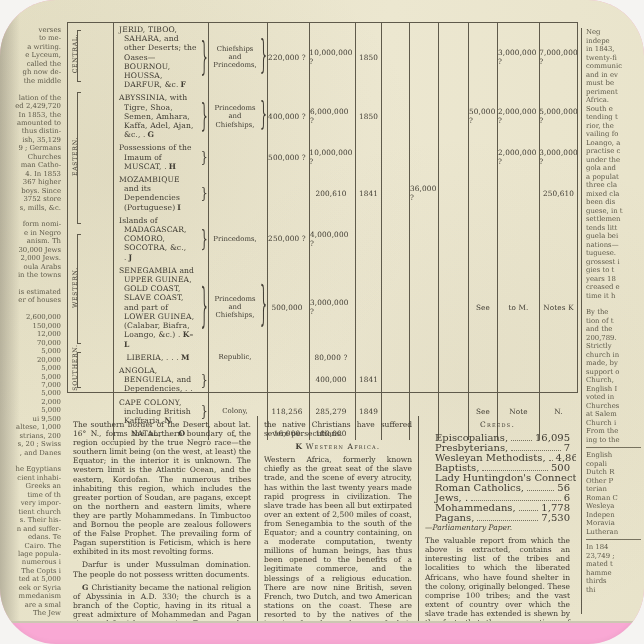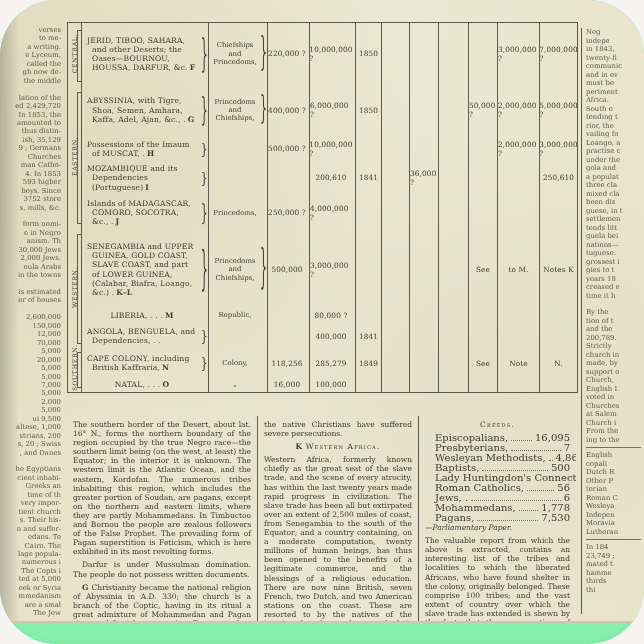--- a/index.html
+++ b/index.html
@@ -1,19 +1,19 @@
 <!DOCTYPE html>
 <html><head>
 <meta charset="utf-8">
 <style>
   :root{
     --paper:#e9e4cb; --ink:#3f3b32; --rule:#5f5a4b; --faded:#5d5949;
   }
   html,body{margin:0;padding:0;width:644px;height:644px;background:#f5f4f2;overflow:hidden;}
-  .sticker{position:absolute;inset:0;border-radius:56px;overflow:hidden;background:#86efac;
+  .sticker{position:absolute;inset:0;border-radius:56px;overflow:hidden;background:#f9a8d4;
            box-shadow:inset 0 0 6px rgba(0,0,0,.06);}
   .paper{position:absolute;left:0;top:0;right:0;height:621px;
     background:
       radial-gradient(ellipse at 18% 28%, rgba(150,140,110,.09), transparent 42%),
       radial-gradient(ellipse at 72% 62%, rgba(150,140,110,.07), transparent 46%),
       linear-gradient(100deg,#e5e0c5,#ece7d0 52%,#e8e3ca);
     border-bottom:2px solid #ccc7b2;}
   .gutter{position:absolute;left:0;top:0;bottom:23px;width:20px;
     background:linear-gradient(to right, rgba(110,105,92,.38), rgba(110,105,92,0));}
   .serif{font-family:"DejaVu Serif", serif;}
@@ -22,21 +22,21 @@
   .maintable{position:absolute;left:67px;top:22px;width:509px;height:369px;
     border:1px solid var(--rule);display:flex;flex-direction:column;color:var(--ink);}
   .trow{display:grid;flex:1.9 1 0;
     grid-template-columns:13px 127px 59px 42px 46px 26px 28px 29px 30px 29px 42px 38px;}
   .trow.lines-1{flex-grow:1.1}.trow.lines-2{flex-grow:1.9}.trow.lines-3{flex-grow:2.7}
   .trow.lines-4{flex-grow:3.6}.trow.lines-5{flex-grow:4.4}.trow.lines-6{flex-grow:5.4}
   .trow>div{border-left:1px solid var(--rule);display:flex;align-items:center;
     justify-content:center;overflow:hidden;min-width:0;}
   .trow>.side{border-left:none;}
   .cell-name{justify-content:flex-start;position:relative;padding:2px 11px 2px 5px;
-    font-size:7.6px;line-height:9.2px;letter-spacing:.15px;text-align:left;}
+    font-size:7.6px;line-height:9.2px;letter-spacing:.15px;text-align:left;margin-left:32px;}
   .cell-name .t{display:block;text-indent:-5px;margin-left:5px;}
   .ref{font-weight:bold;margin-left:2px;}
   .cell-gov{font-size:6.9px;line-height:8.4px;text-align:center;position:relative;
     padding:1px 8px 1px 2px;}
   .cell-num{font-size:7.3px;letter-spacing:.15px;}
   .ralign{justify-content:flex-end;padding-right:3px;}
   .brace{position:absolute;right:0px;top:50%;font-size:11px;display:none;
     transform:translateY(-52%) scaleY(var(--s,1));color:var(--ink);}
   .brace.show{display:block;}
   .lines-6 .brace{--s:4.2}.lines-5 .brace{--s:3.6}.lines-4 .brace{--s:2.9}
@@ -96,21 +96,21 @@
       <div class="mline">lation of the</div>
       <div class="mline">ed 2,429,720</div>
       <div class="mline">In 1853, the</div>
       <div class="mline">amounted to</div>
       <div class="mline">thus distin-</div>
       <div class="mline">ish, 35,129</div>
       <div class="mline">9 ; Germans</div>
       <div class="mline">Churches</div>
       <div class="mline">man Catho-</div>
       <div class="mline">4. In 1853</div>
-      <div class="mline">593 higher</div>
+      <div class="mline">367 higher</div>
       <div class="mline">boys. Since</div>
       <div class="mline">3752 store</div>
       <div class="mline">s, mills, &amp;c.</div>
       <div class="mline"></div>
       <div class="mline">form nomi-</div>
       <div class="mline">e in Negro</div>
       <div class="mline">anism. Th</div>
       <div class="mline">30,000 Jews</div>
       <div class="mline">2,000 Jews.</div>
       <div class="mline">oula Arabs</div>

